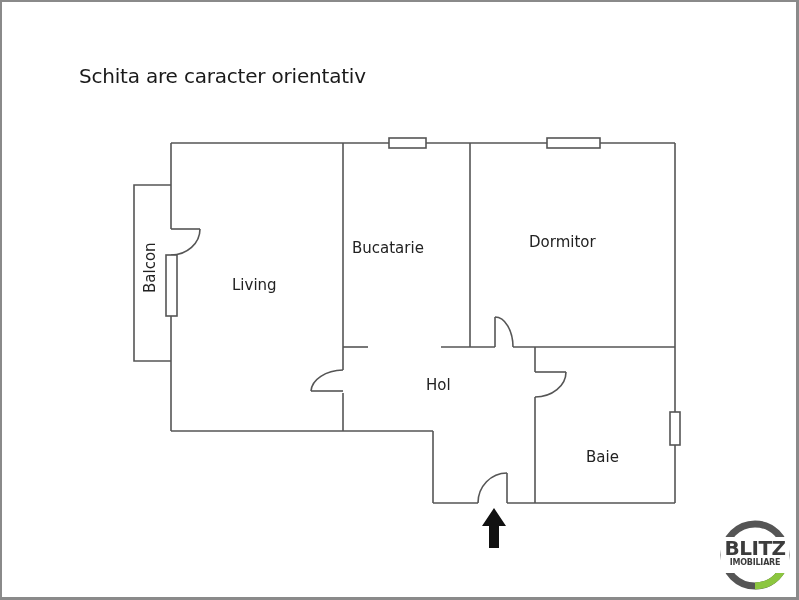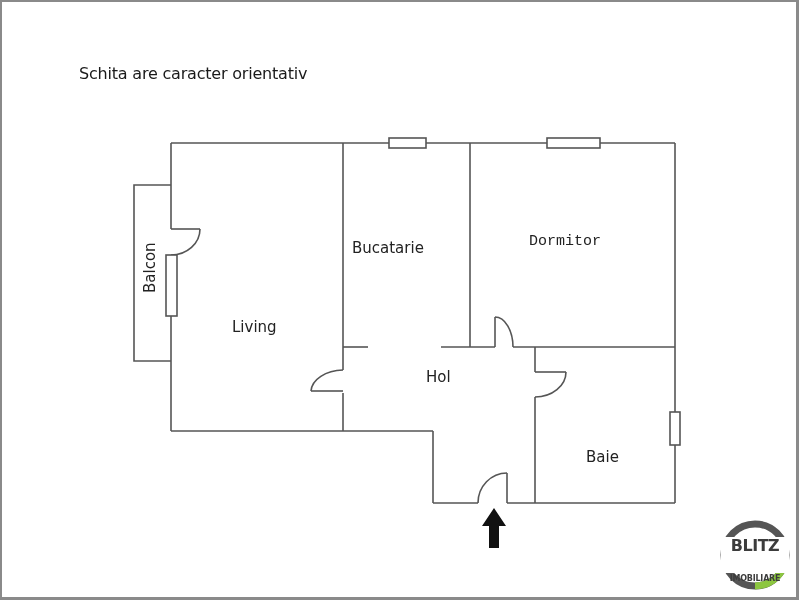--- a/index.html
+++ b/index.html
@@ -1,29 +1,29 @@
 <!DOCTYPE html>
 <html><head>
   <meta charset="utf-8">
   <style>
     html, body { margin: 0; padding: 0; background: #ffffff; }
     body { width: 799px; height: 600px; position: relative; overflow: hidden; font-family: "DejaVu Sans", sans-serif; }
     .frame { position: absolute; left: 0; top: 0; width: 799px; height: 600px; box-sizing: border-box; border: 2px solid #8a8a8a; border-right-width: 3px; border-bottom-width: 3px; }
-    .note { position: absolute; left: 79px; top: 64px; font-size: 16px; color: #1a1a1a; letter-spacing: -0.2px; }
+    .note { position: absolute; left: 79px; top: 64px; font-size: 20px; color: #1a1a1a; letter-spacing: -0.2px; }
     svg.plan { position: absolute; left: 0; top: 0; }
     .room-label { position: absolute; font-size: 15px; color: #222; white-space: nowrap; }
-    .lbl-living { left: 232px; top: 276px; margin-top: 42px; }
+    .lbl-living { left: 232px; top: 276px; }
     .lbl-bucatarie { left: 352px; top: 239px; }
-    .lbl-dormitor { left: 529px; top: 233px; font-family: Liberation Mono, monospace; }
-    .lbl-hol { left: 426px; top: 368px; }
+    .lbl-dormitor { left: 529px; top: 233px; }
+    .lbl-hol { left: 426px; top: 376px; }
     .lbl-baie { left: 586px; top: 416px; margin-top: 32px; }
     .lbl-balcon { left: 126px; top: 260px; transform: rotate(-90deg); transform-origin: center; width: 48px; text-align: center; }
     .logo { position: absolute; left: 719px; top: 519px; width: 72px; height: 72px; }
-    .logo-text1 { position: absolute; left: 0; width: 72px; top: 17px; text-align: center; font-family: "DejaVu Sans", sans-serif; font-weight: bold; font-size: 16px; color: #3c3c3c; letter-spacing: -0.5px; }
-    .logo-text2 { position: absolute; left: 0; width: 72px; top: 39px; text-align: center; font-family: "DejaVu Sans", sans-serif; font-weight: bold; font-size: 8px; color: #3c3c3c; letter-spacing: -0.2px; margin-top: 16px; }
+    .logo-text1 { position: absolute; left: 0; width: 72px; top: 17px; text-align: center; font-family: "DejaVu Sans", sans-serif; font-weight: bold; font-size: 20px; color: #3c3c3c; letter-spacing: -0.5px; }
+    .logo-text2 { position: absolute; left: 0; width: 72px; top: 39px; text-align: center; font-family: "DejaVu Sans", sans-serif; font-weight: bold; font-size: 8px; color: #3c3c3c; letter-spacing: -0.2px; }
   </style>
 </head>
 <body>
 
 <div class="frame"></div>
 
 <div class="note">Schita are caracter orientativ</div>
 
 <svg class="plan" width="799" height="600" viewBox="0 0 799 600">
   <g fill="none" stroke="#555" stroke-width="1.6">

